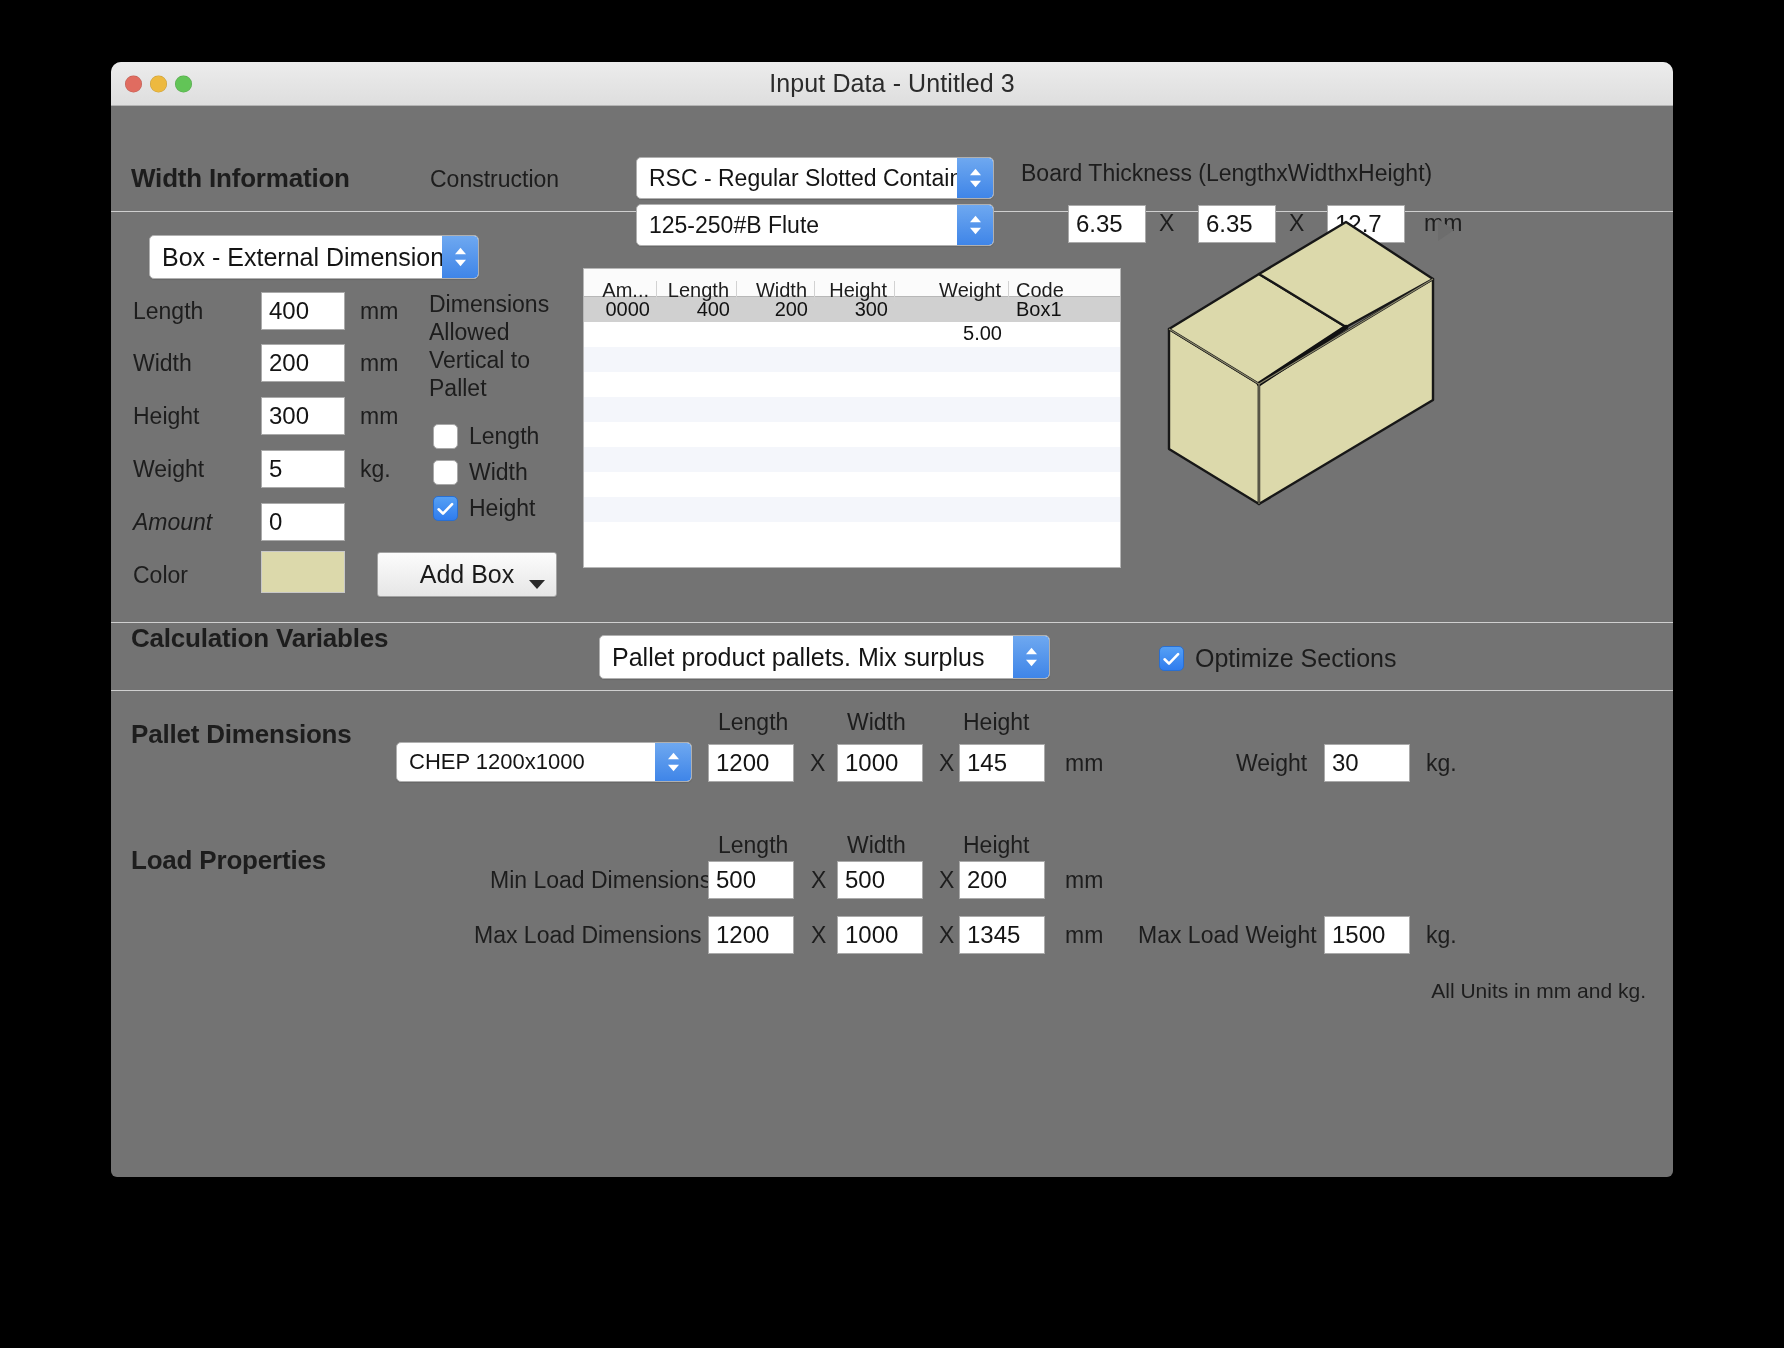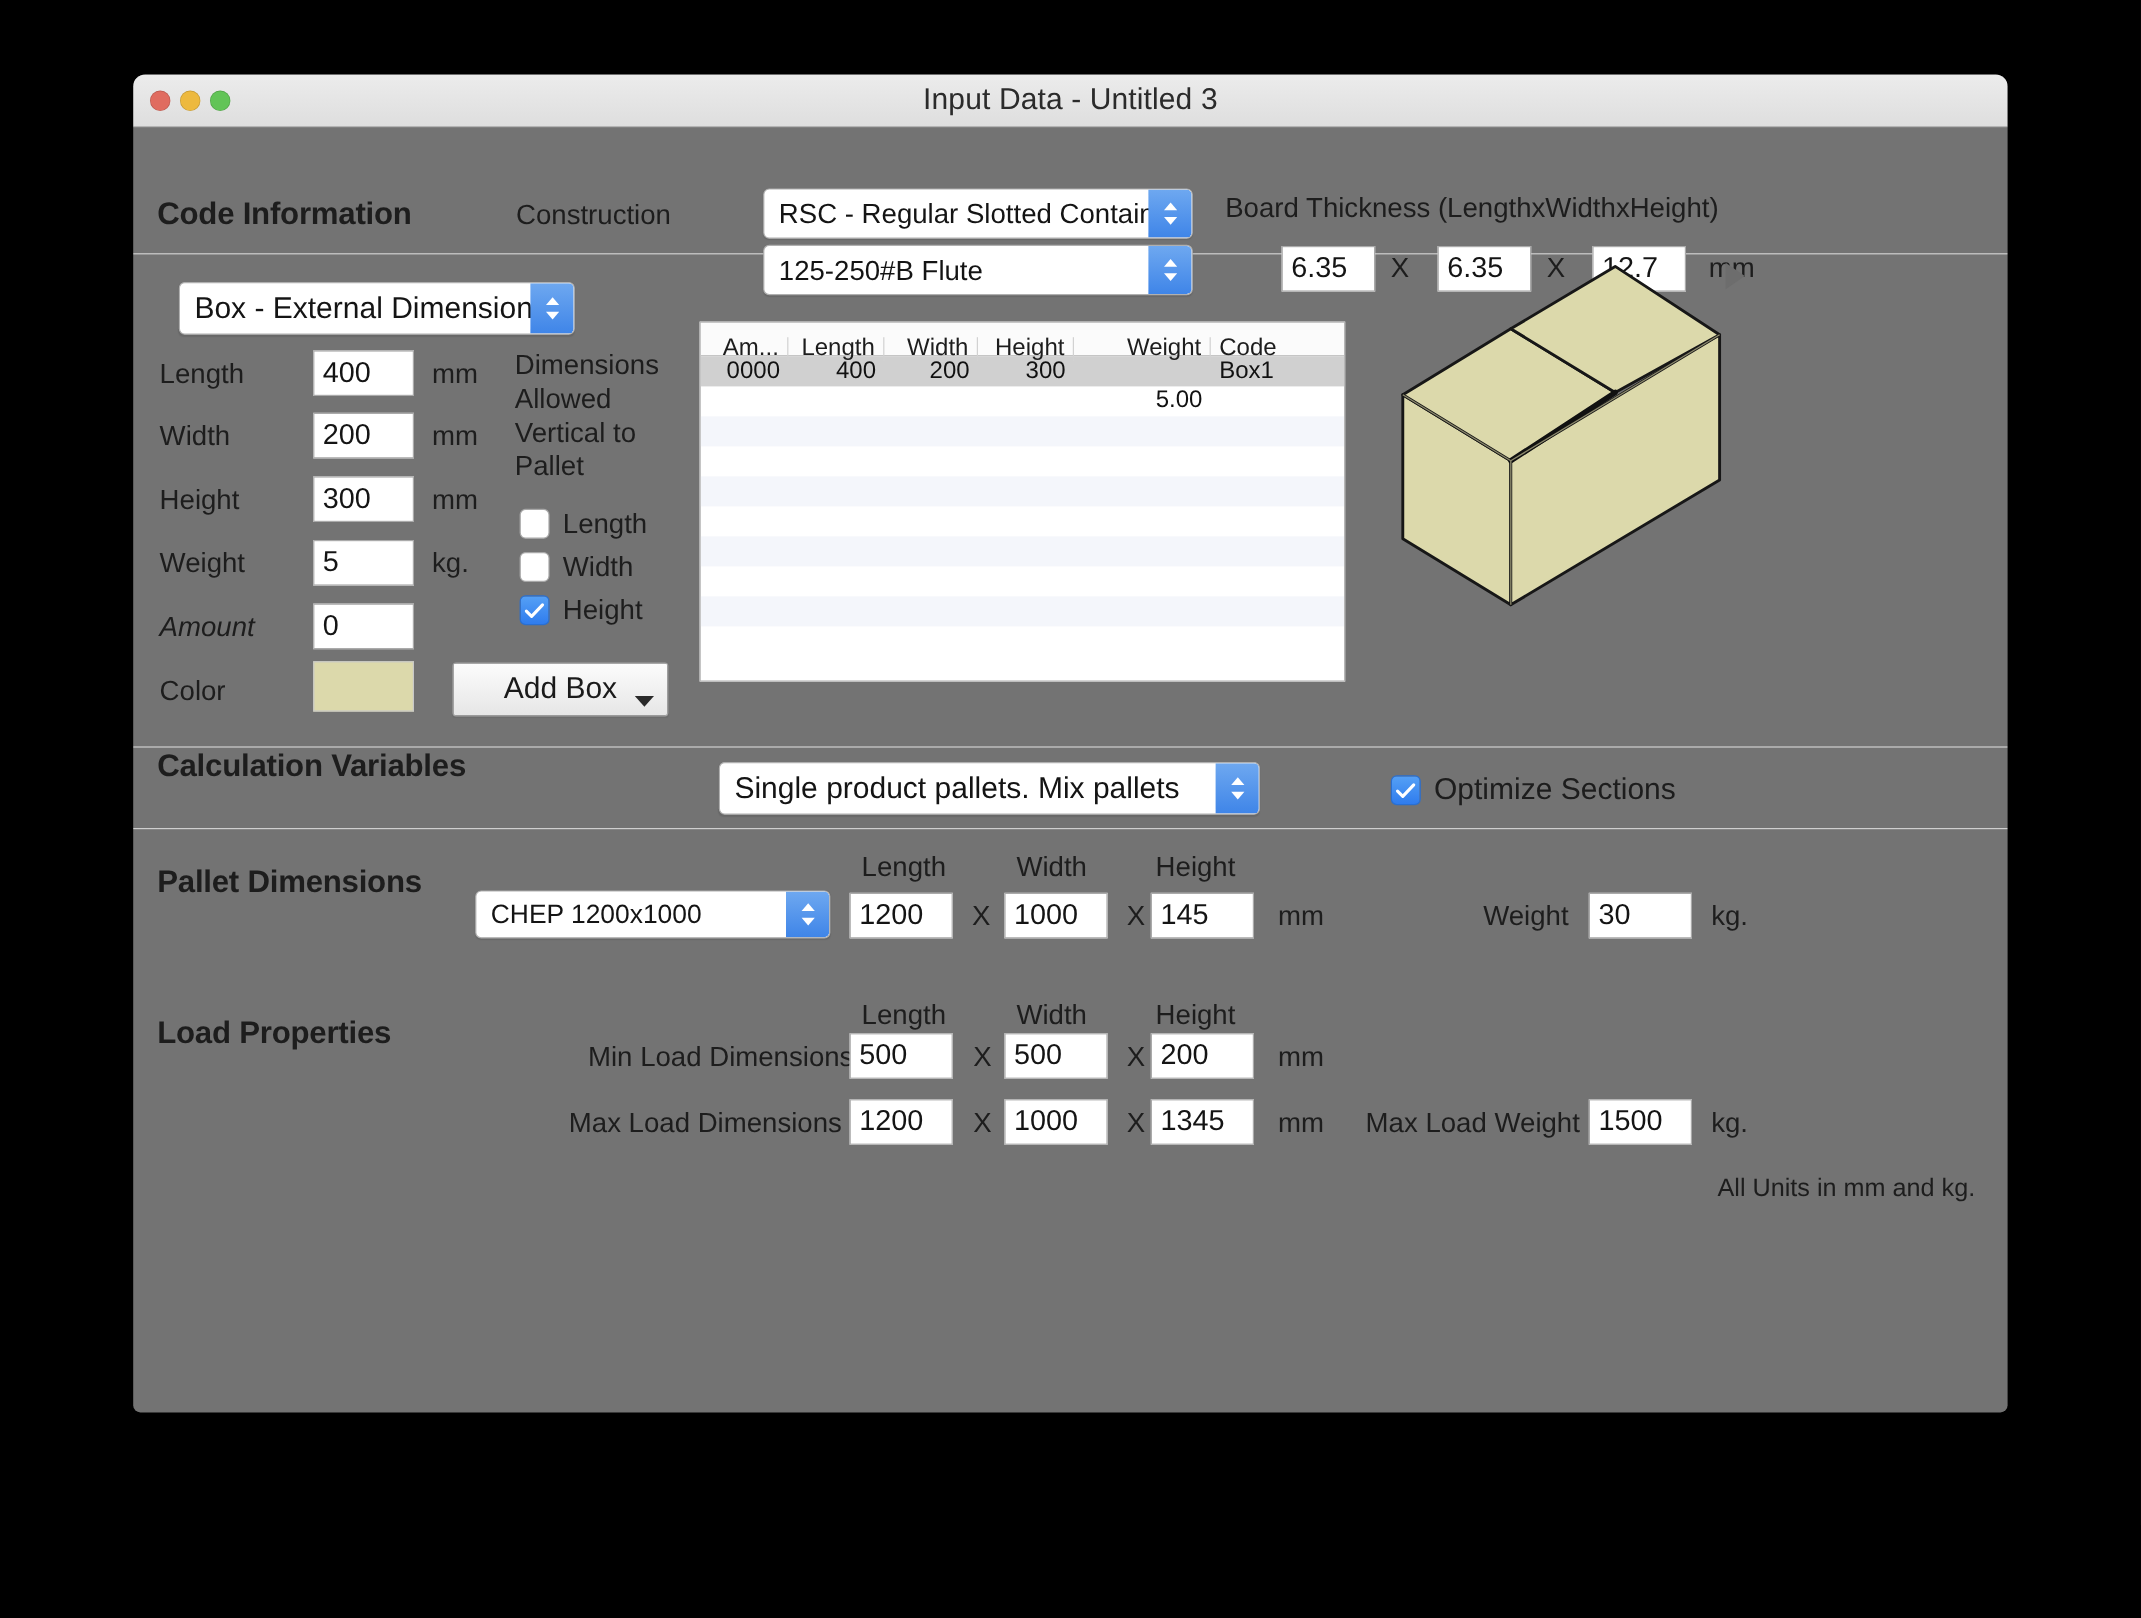--- a/index.html
+++ b/index.html
@@ -248,21 +248,21 @@
       <div class="light close"></div>
       <div class="light min"></div>
       <div class="light max"></div>
     </div>
     <div class="window-title">Input Data - Untitled 3</div>
   </div>
 
   <div class="content">
 
     <div class="section-case">
-      <div class="abs section-title" style="left:20px; top:57px;">Code Information</div>
+      <div class="abs section-title" style="left:20px; top:57px;">Width Information</div>
 
       <div class="abs lbl" style="left:319px; top:60px;">Construction</div>
 
       <div class="abs popup" style="left:525px; top:51px; width:358px;">
         <span>RSC - Regular Slotted Container</span>
         <span class="arrows">
           <svg width="15" height="9" viewBox="0 0 15 9">
               <path d="M7.5 0.8 L13 7.2 L2 7.2 Z" fill="#ffffff"></path>
             </svg>
           <svg width="15" height="9" viewBox="0 0 15 9">
@@ -412,21 +412,21 @@
       </div>
 
     </div>
 
     <div class="section-divider"></div>
 
     <div style="position:relative; height:67px;">
       <div class="abs section-title" style="left:20px; top:0;">Calculation Variables</div>
 
       <div class="abs popup" style="left:488px; top:12px; width:451px; height:44px;">
-        <span style="font-size:25px;">Single product pallets. Mix pallets</span>
+        <span style="font-size:25px;">Pallet product pallets. Mix surplus</span>
         <span class="arrows">
           <svg width="15" height="9" viewBox="0 0 15 9">
               <path d="M7.5 0.8 L13 7.2 L2 7.2 Z" fill="#ffffff"></path>
             </svg>
           <svg width="15" height="9" viewBox="0 0 15 9">
               <path d="M7.5 8.2 L2 1.8 L13 1.8 Z" fill="#ffffff"></path>
             </svg>
         </span>
       </div>
 

